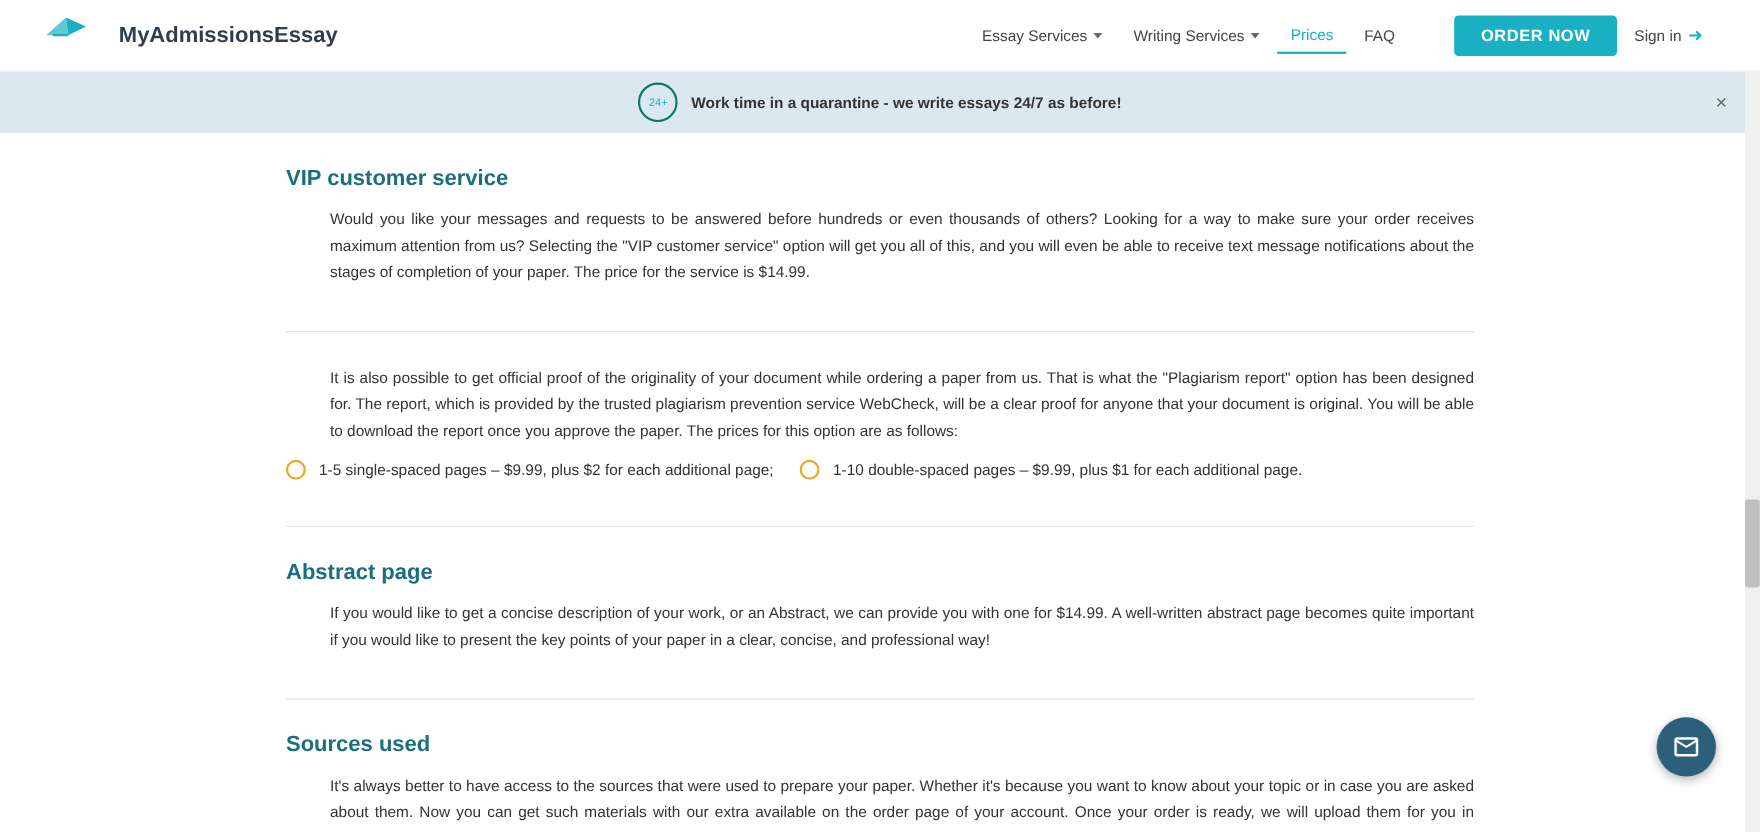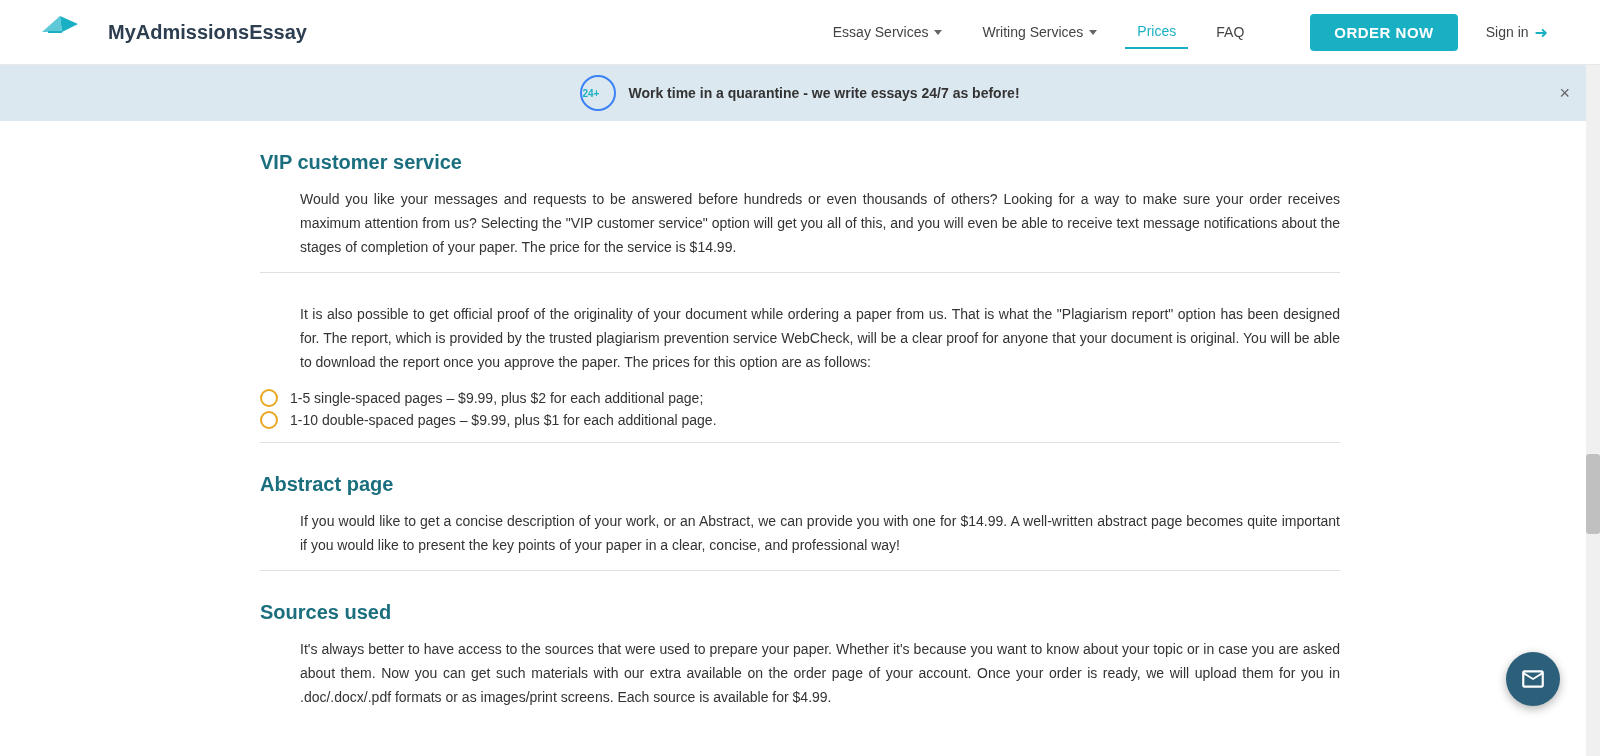--- a/index.html
+++ b/index.html
@@ -28,21 +28,21 @@
       height: 40px;
     }
     .logo-text {
       font-size: 20px;
       font-weight: 700;
       color: #2c3e50;
     }
     .nav {
       display: flex;
       align-items: center;
-      gap: 16px;
+      gap: 4px;
     }
     .nav-item {
       display: flex;
       align-items: center;
       gap: 4px;
       padding: 8px 12px;
       color: #444;
       font-size: 14px;
       cursor: pointer;
       text-decoration: none;
@@ -97,27 +97,27 @@
       align-items: center;
       justify-content: center;
       padding: 10px 40px;
       position: relative;
       gap: 12px;
     }
     .banner-icon {
       width: 36px;
       height: 36px;
       border-radius: 50%;
-      border: 2px solid #3b82f6;
-      display: flex;
-      align-items: center;
-      justify-content: flex-start;
+      border: 2px solid #0f766e;
+      display: flex;
+      align-items: center;
+      justify-content: center;
       color: #1ab0c4;
       font-size: 10px;
-      font-weight: 700;
+      font-weight: 400;
       flex-shrink: 0;
     }
     .banner-text {
       font-size: 14px;
       font-weight: 600;
       color: #333;
     }
     .banner-close {
       position: absolute;
       right: 30px;
@@ -132,21 +132,21 @@
     
     .main {
       max-width: 1160px;
       margin: 0 auto;
       padding: 30px 40px 40px;
     }
 
     
     .section {
       margin-bottom: 30px;
-      padding-bottom: 13px;
+      padding-bottom: 42px;
       border-bottom: 1px solid #e0e0e0;
     }
     .section:last-child {
       border-bottom: none;
     }
     .section-title {
       font-size: 20px;
       font-weight: 700;
       color: #1a6e7e;
       margin-bottom: 14px;
@@ -156,22 +156,22 @@
       color: #333;
       line-height: 1.7;
       text-align: justify;
       margin-left: 40px;
     }
 
     
     .list-items {
       margin-top: 14px;
       display: flex;
-      flex-direction: column;
-      gap: 4px;
+      flex-direction: row;
+      gap: 24px;
     }
     .list-item {
       display: flex;
       align-items: center;
       gap: 12px;
       font-size: 14px;
       color: #333;
     }
     .circle-bullet {
       width: 18px;

